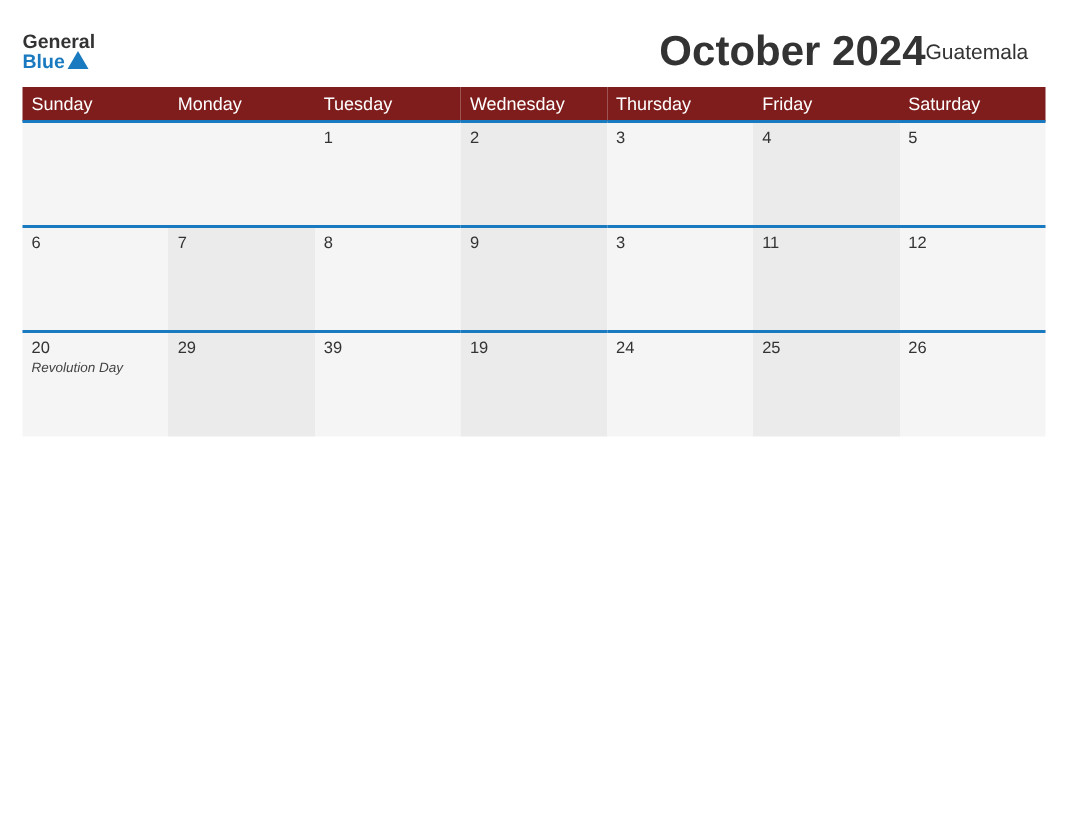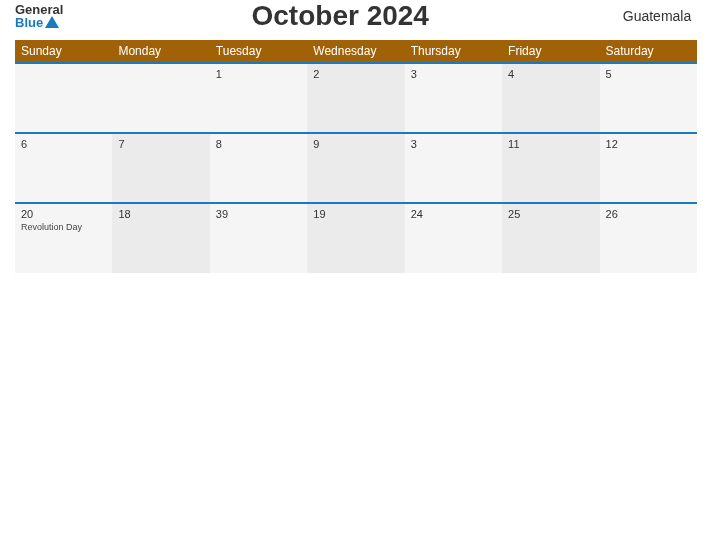--- a/index.html
+++ b/index.html
@@ -7,21 +7,21 @@
       width: 712px;
       height: 550px;
       background: #fff;
       font-family: Arial, sans-serif;
       overflow: hidden;
     }
     .page {
       width: 712px;
       height: 550px;
       background: #fff;
-      padding: 0 15px;
+      padding: 18px 15px;
     }
     
     .header {
       display: flex;
       align-items: center;
       justify-content: space-between;
       margin-bottom: 8px;
     }
     .logo {
       display: flex;
@@ -47,36 +47,36 @@
       border-left: 7px solid transparent;
       border-right: 7px solid transparent;
       border-bottom: 12px solid #1a7abf;
       margin-left: 2px;
       margin-bottom: 1px;
     }
     .title {
       font-size: 28px;
       font-weight: bold;
       color: #333;
-      text-align: center;
+      text-align: right;
       flex: 1;
     }
     .country {
       font-size: 14px;
       color: #333;
-      text-align: center;
+      text-align: left;
       min-width: 80px;
     }
     
     .calendar {
       width: 100%;
       border-collapse: collapse;
     }
     .calendar thead tr th {
-      background-color: #a16207;
+      background-color: #7f1d1d;
       color: #fff;
       font-size: 12px;
       font-weight: normal;
       padding: 4px 6px;
       text-align: left;
       border: none;
     }
     .calendar tbody tr {
       border-top: 2px solid #1a7abf;
     }
@@ -96,20 +96,21 @@
     }
     .day-number {
       font-size: 11px;
       color: #333;
     }
     .event-label {
       font-size: 9px;
       color: #444;
       margin-top: 2px;
       line-height: 1.2;
+      font-style: italic;
     }
   </style>
 </head>
 <body>
 
 <div class="page">
   <div class="header">
     <div class="logo">
       <span class="logo-general">General</span>
       <span class="logo-blue">
@@ -147,21 +148,21 @@
           <td><span class="day-number">6</span></td>
           <td><span class="day-number">7</span></td>
           <td><span class="day-number">8</span></td>
           <td><span class="day-number">9</span></td>
           <td><span class="day-number">3</span></td>
           <td><span class="day-number">11</span></td>
           <td><span class="day-number">12</span></td>
         </tr>
         <tr>
           <td><span class="day-number">20</span><div class="event-label">Revolution Day</div></td>
-          <td><span class="day-number">18</span></td>
+          <td><span class="day-number">29</span></td>
           <td><span class="day-number">39</span></td>
           <td><span class="day-number">19</span></td>
           <td><span class="day-number">24</span></td>
           <td><span class="day-number">25</span></td>
           <td><span class="day-number">26</span></td>
         </tr>
       </tbody>
   </table>
 </div>
 

